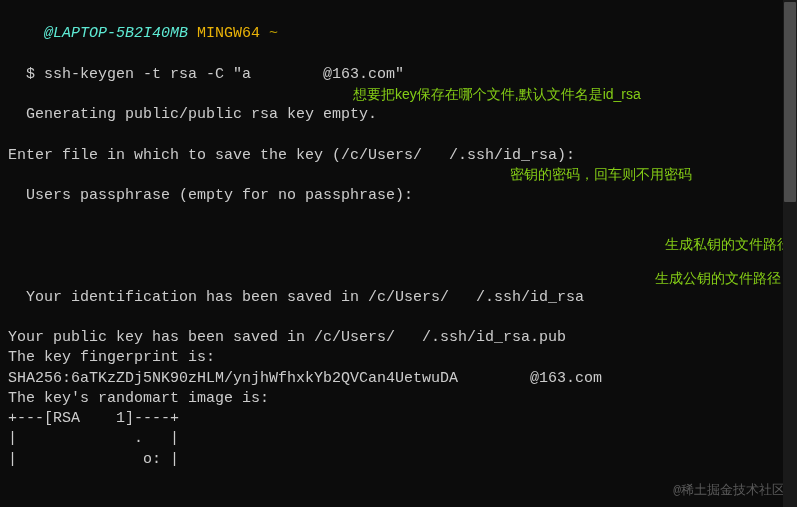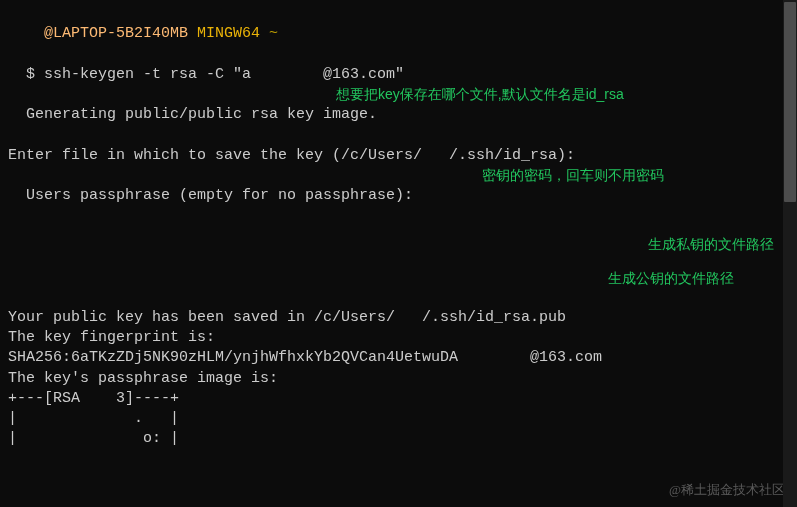--- a/index.html
+++ b/index.html
@@ -12,37 +12,38 @@
       overflow: hidden;
       position: relative;
       padding: 4px 8px;
       color: #c0c0c0;
     }
     .line {
       white-space: pre;
       line-height: 1.35;
       position: relative;
     }
-    .green { color: #fdba74; }
+    .green { color: #5eead4; font-style: italic; }
     .magenta { color: #eab308; }
     .yellow { color: #c0a000; }
     .white { color: #cccccc; }
     .red-anno {
-      color: #22c55e;
+      color: #84cc16;
       font-family: 'Microsoft YaHei', sans-serif;
       font-size: 14px;
       position: absolute;
       white-space: nowrap;
+      margin-left: 17px;
     }
     .watermark {
       position: absolute;
       right: 12px;
       bottom: 8px;
       color: #5a5a5a;
-      font-family: Liberation Serif, serif;
+      font-family: Liberation Mono, monospace;
       font-size: 13px;
     }
     .scrollbar {
       position: absolute;
       right: 0;
       top: 0;
       width: 14px;
       height: 100%;
       background: #1a1a1a;
     }
@@ -61,45 +62,46 @@
 
 <div class="line">
   <span class="green">  @LAPTOP-5B2I40MB</span> <span class="magenta">MINGW64</span> <span class="yellow">~</span>
 </div>
 
 <div class="line">
   <span class="white">$</span> <span class="white">ssh-keygen -t rsa -C "a        @163.com"</span>
 </div>
 
 <div class="line">
-  <span class="white">Generating public/public rsa </span><span class="white">key image.</span>
+  <span class="white">Generating public/public rsa </span><span class="white">key empty.</span>
   <span class="red-anno" style="left:328px; top:0;">想要把key保存在哪个文件,默认文件名是id_rsa</span>
 </div>
 
 <div class="line white">Enter file in which to save the key (/c/Users/   /.ssh/id_rsa):</div>
 
 <div class="line">
   <span class="white">Users passphrase (empty for no passphrase):</span>
-  <span class="red-anno" style="left:474px; top:0;">密钥的密码，回车则不用密码</span>
+  <span class="red-anno" style="left:485px; top:0;font-family:Liberation Mono, monospace;">密钥的密码，回车则不用密码</span>
 </div>
 
 <div class="line">
   <span class="red-anno" style="left:640px; top:8px;">生成私钥的文件路径</span>
 </div>
 
 <div class="line">
-  <span class="red-anno" style="left:600px; top:2px;">生成公钥的文件路径</span>
+  <span class="white">Your identification has been saved in /c/Users/   /.ssh/id_rsa</span>
+  <span class="red-anno" style="left:630px; top:2px;">生成公钥的文件路径</span>
 </div>
 
 <div class="line white">Your public key has been saved in /c/Users/   /.ssh/id_rsa.pub</div>
 <div class="line white">The key fingerprint is:</div>
 <div class="line white">SHA256:6aTKzZDj5NK90zHLM/ynjhWfhxkYb2QVCan4UetwuDA        @163.com</div>
-<div class="line white">The key's passphrase image is:</div>
+<div class="line white">The key's randomart image is:</div>
 
-<div class="line white">+---[RSA    3]----+</div>
+<div class="line white">+---[RSA    1]----+</div>
 <div class="line white">|             .   |</div>
 <div class="line white">|              o: |</div>
 
 <div class="watermark">@稀土掘金技术社区</div>
 
 <div class="scrollbar">
   <div class="scrollbar-thumb"></div>
 </div>
 
 </body></html>

